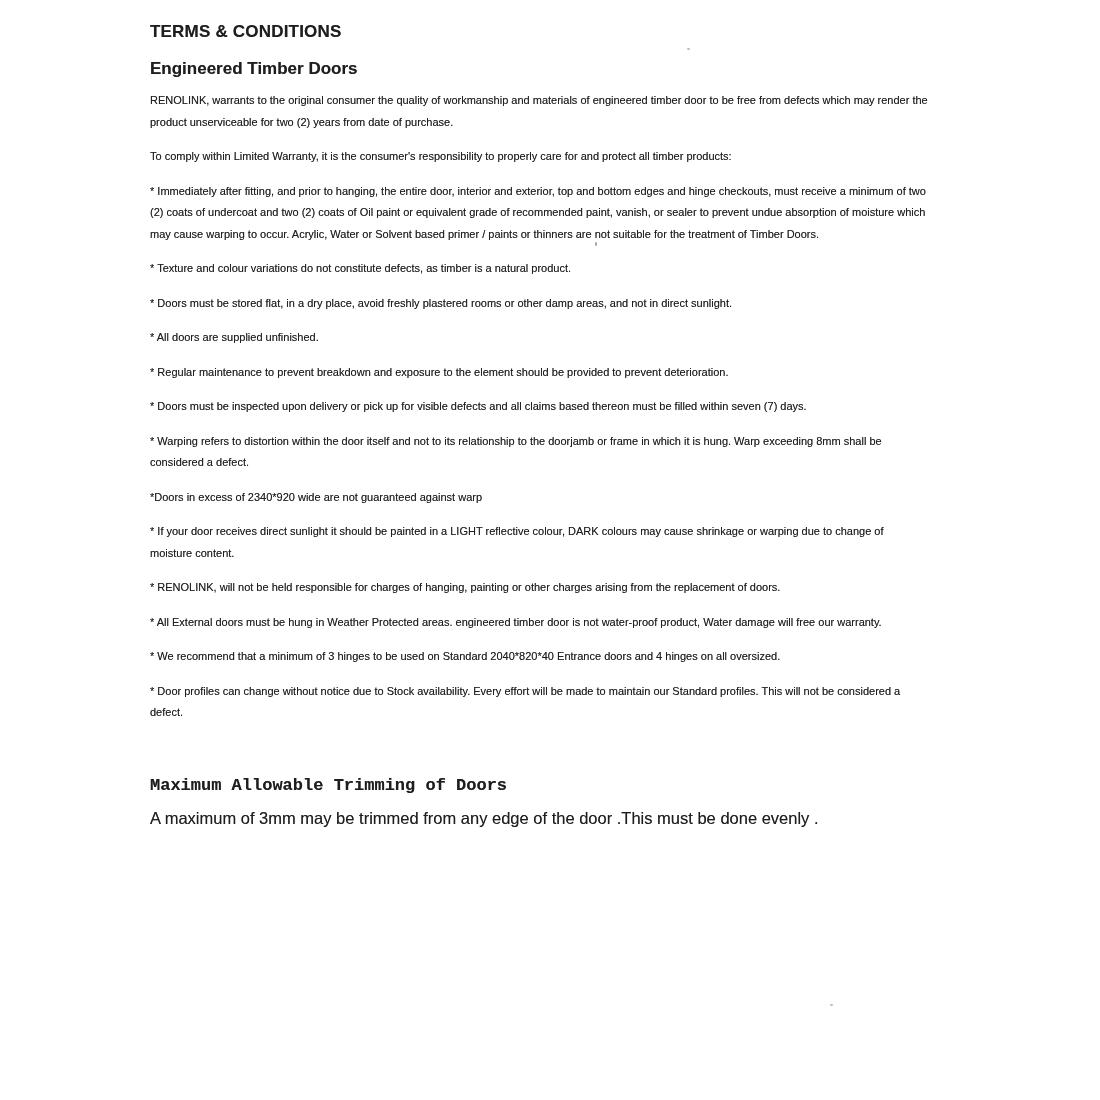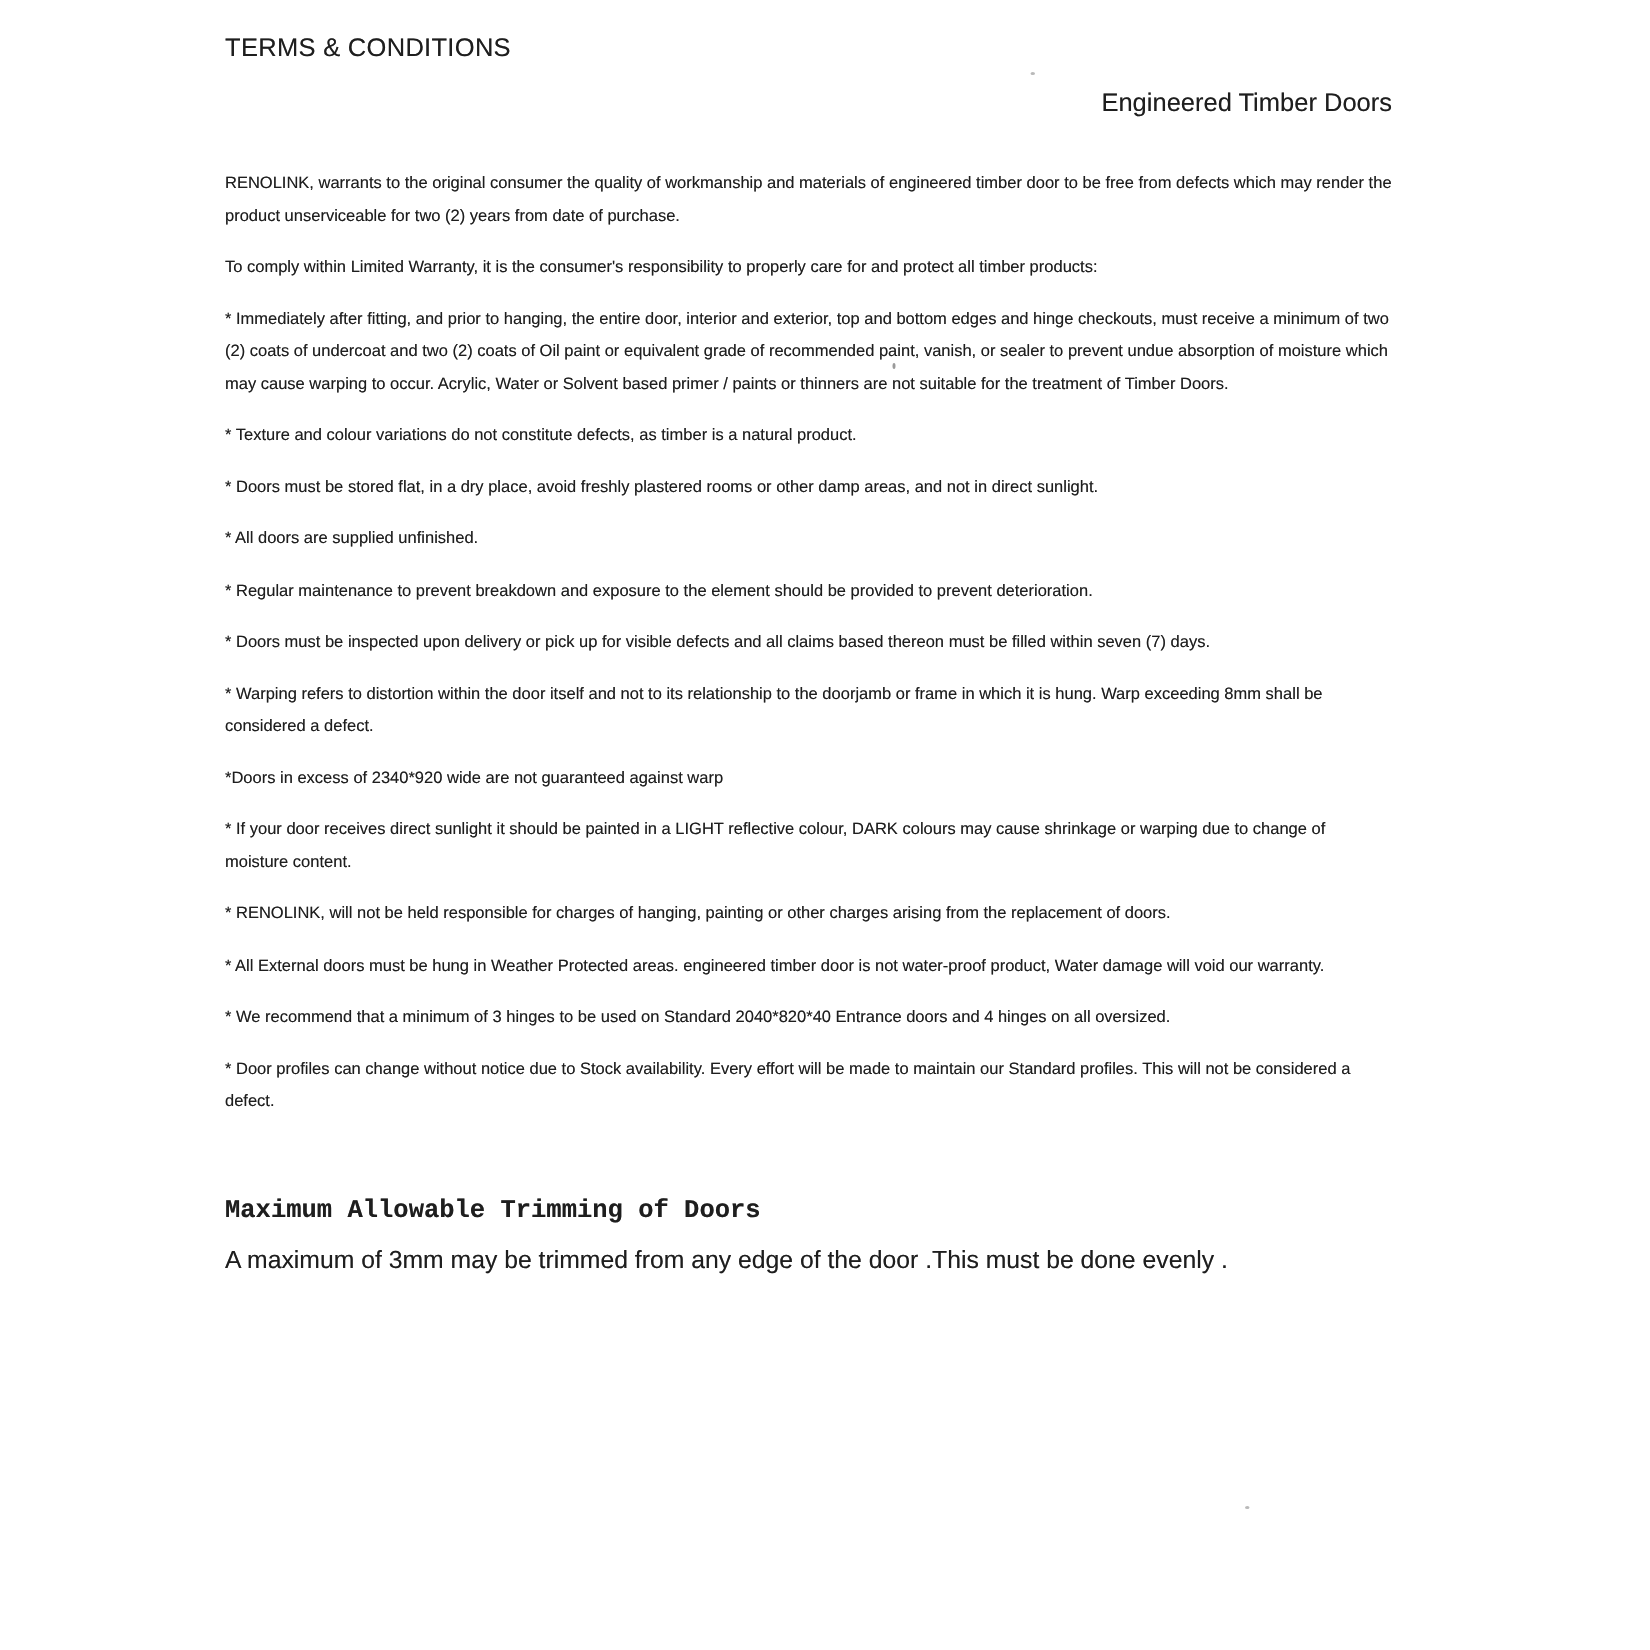--- a/index.html
+++ b/index.html
@@ -18,29 +18,28 @@
     position: absolute;
     left: 150px;
     top: 22px;
     width: 778px;
     color: #1e1e1e;
     
     text-shadow: 0 0 0.4px rgba(30,30,30,0.55);
   }
   .doc-title {
     font-size: 17px;
-    font-weight: normal;
+    font-weight: bold;
     letter-spacing: 0.2px;
     margin-bottom: 17px;
   }
   .section-heading {
     font-size: 17px;
-    font-weight: normal;
-    margin-bottom: 33px;
-    text-align: right;
+    font-weight: bold;
+    margin-bottom: 11px;
   }
   .para, .term {
     font-size: 11px;
     line-height: 21.5px;
     margin-bottom: 13px;
   }
   .terms-list .term:last-child { margin-bottom: 16px; }
   .trimming-heading {
     font-size: 17px;
     font-weight: bold;
@@ -84,21 +83,21 @@
         <p class="term">* Immediately after fitting, and prior to hanging, the entire door, interior and exterior, top and bottom edges and hinge checkouts, must receive a minimum of two (2) coats of undercoat and two (2) coats of Oil paint or equivalent grade of recommended paint, vanish, or sealer to prevent undue absorption of moisture which may cause warping to occur. Acrylic, Water or Solvent based primer / paints or thinners are not suitable for the treatment of Timber Doors.</p>
         <p class="term">* Texture and colour variations do not constitute defects, as timber is a natural product.</p>
         <p class="term">* Doors must be stored flat, in a dry place, avoid freshly plastered rooms or other damp areas, and not in direct sunlight.</p>
         <p class="term">* All doors are supplied unfinished.</p>
         <p class="term">* Regular maintenance to prevent breakdown and exposure to the element should be provided to prevent deterioration.</p>
         <p class="term">* Doors must be inspected upon delivery or pick up for visible defects and all claims based thereon must be filled within seven (7) days.</p>
         <p class="term">* Warping refers to distortion within the door itself and not to its relationship to the doorjamb or frame in which it is hung. Warp exceeding 8mm shall be considered a defect.</p>
         <p class="term">*Doors in excess of 2340*920 wide are not guaranteed against warp</p>
         <p class="term">* If your door receives direct sunlight it should be painted in a LIGHT reflective colour, DARK colours may cause shrinkage or warping due to change of moisture content.</p>
         <p class="term">* RENOLINK, will not be held responsible for charges of hanging, painting or other charges arising from the replacement of doors.</p>
-        <p class="term">* All External doors must be hung in Weather Protected areas. engineered timber door is not water-proof product, Water damage will void our warranty.</p>
+        <p class="term">* All External doors must be hung in Weather Protected areas. engineered timber door is not water-proof product, Water damage will free our warranty.</p>
         <p class="term">* We recommend that a minimum of 3 hinges to be used on Standard 2040*820*40 Entrance doors and 4 hinges on all oversized.</p>
         <p class="term">* Door profiles can change without notice due to Stock availability. Every effort will be made to maintain our Standard profiles. This will not be considered a defect.</p>
       </div>
 
     <div class="trimming-heading">Maximum Allowable Trimming of Doors</div>
 
     <div class="trimming-text">A maximum of 3mm may be trimmed from any edge of the door .This must be done evenly .</div>
   </div>
 </div>
 

